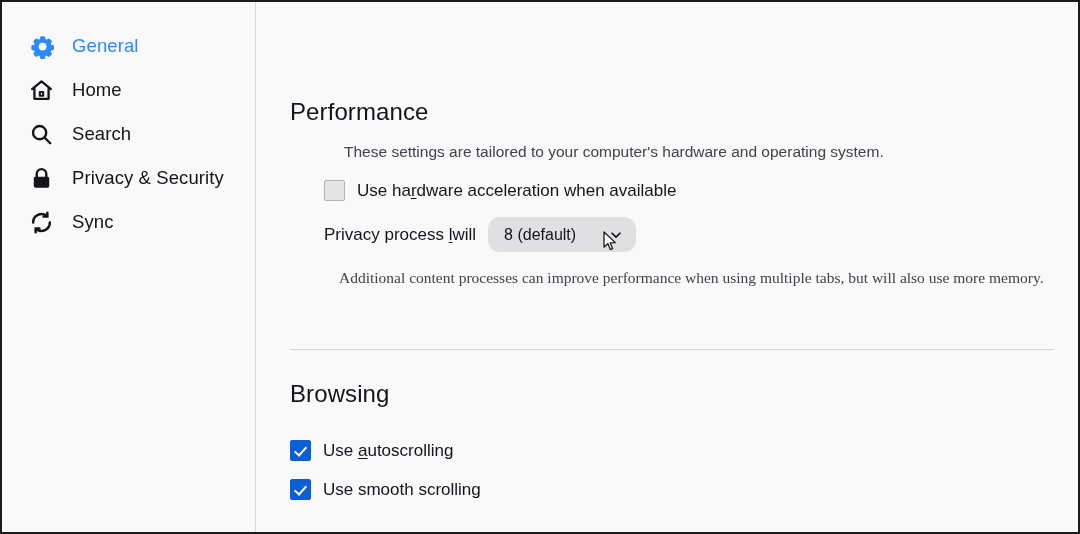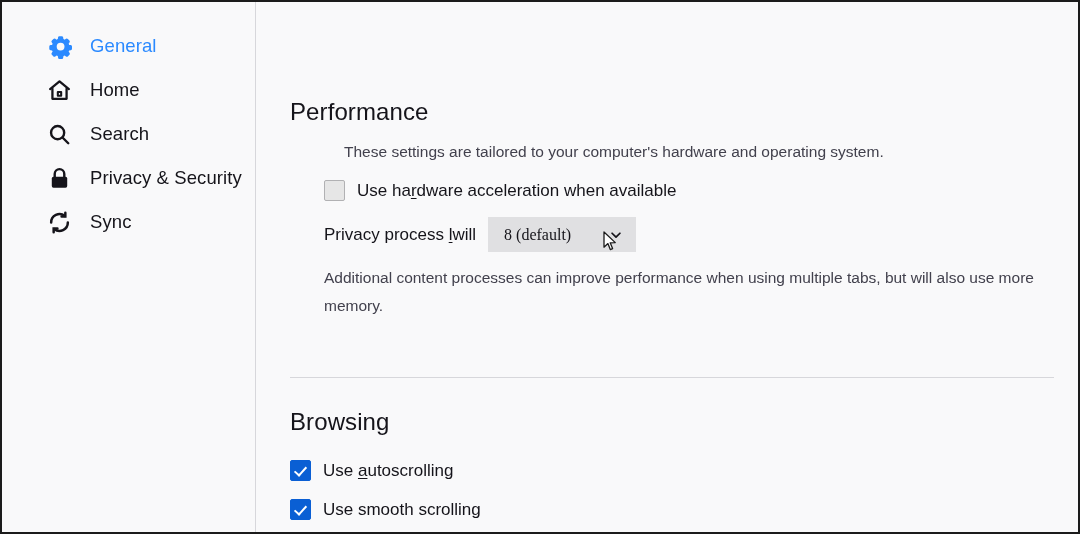--- a/index.html
+++ b/index.html
@@ -32,21 +32,21 @@
     box-sizing: border-box;
     background: #f9f9fa;
     border-right: 1px solid #d7d7db;
     padding-top: 22px;
   }
 
   .nav-item {
     display: flex;
     align-items: center;
     height: 44px;
-    padding-left: 44px;
+    padding-left: 26px;
     gap: 18px;
     cursor: default;
   }
   .nav-item .nav-icon {
     width: 26px;
     height: 26px;
     display: flex;
     align-items: center;
     justify-content: center;
     flex: 0 0 26px;
@@ -166,45 +166,45 @@
   #process-limit-select {
     display: flex;
     align-items: center;
     justify-content: space-between;
     min-width: 148px;
     height: 35px;
     box-sizing: border-box;
     padding: 0 13px 0 16px;
     background: #e0e0e2;
     border: none;
-    border-radius: 0;
+    border-radius: 12px;
     cursor: default;
-    font-family: Liberation Serif, serif;
   }
   #process-limit-value {
     font-size: 16px;
     color: #15141a;
     white-space: nowrap;
   }
   .chev {
     width: 14px;
     height: 14px;
     flex: 0 0 14px;
     display: flex;
     align-items: center;
     justify-content: center;
   }
 
   #process-limit-desc {
     margin-top: 12px;
-    margin-left: 34px;
+    margin-left: 49px;
     max-width: 740px;
-  }
-
-  #autoscroll-row { margin-top: 24px; }
+    font-family: Liberation Serif, serif;
+  }
+
+  #autoscroll-row { margin-top: 32px; }
   #smoothscroll-row { margin-top: 18px; }
 
   
   #mouse-cursor {
     position: absolute;
     left: 347px;
     top: 229px;
     width: 16px;
     height: 22px;
     pointer-events: none;

